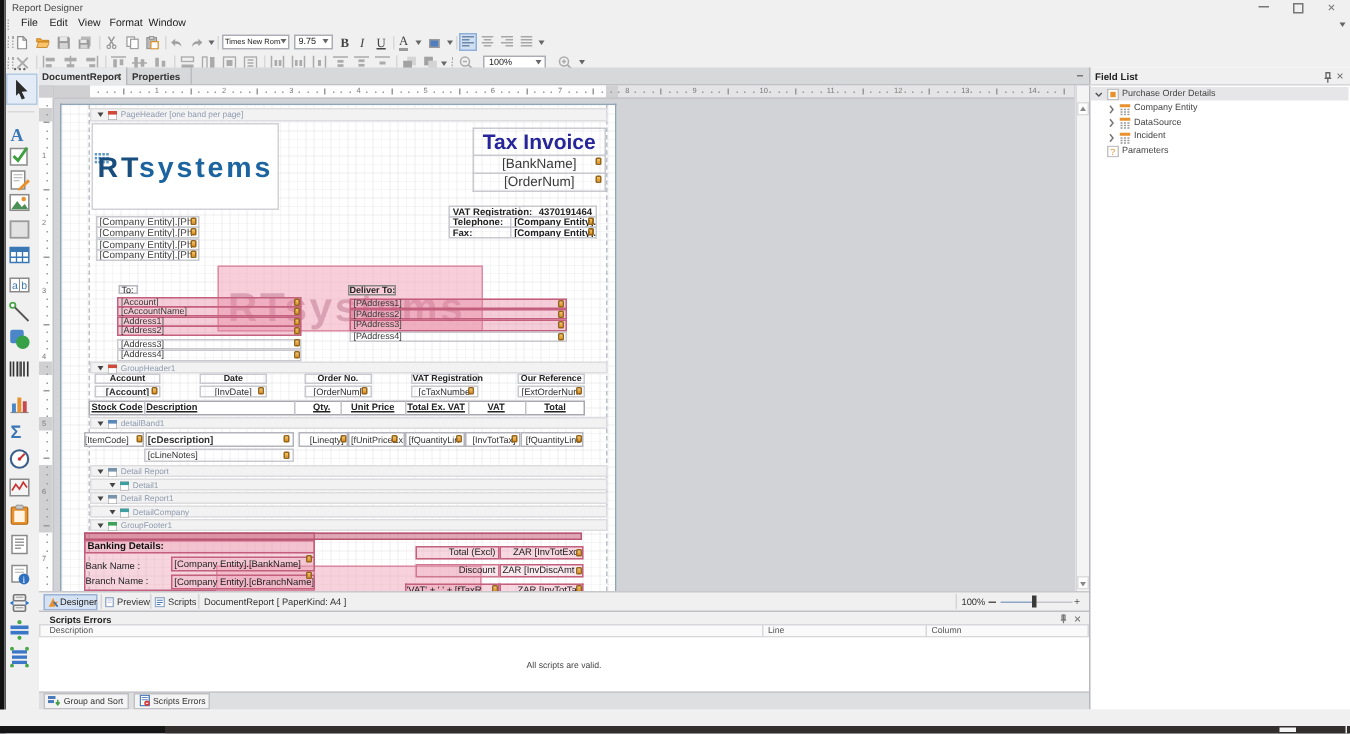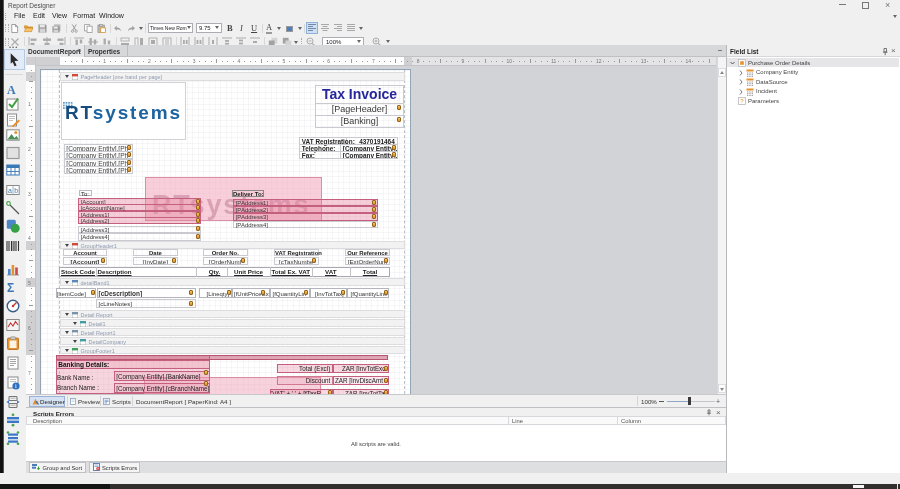--- a/index.html
+++ b/index.html
@@ -612,23 +612,23 @@
     <rect x="2.6" y="2.6" width="1.7" height="1.7" fill="#5e9ac6"></rect>
     <rect x="5.2" y="2.6" width="1.7" height="1.7" fill="#5e9ac6"></rect>
     <rect x="7.800000000000001" y="2.6" width="1.7" height="1.7" fill="#5e9ac6"></rect>
     <rect x="0.0" y="5.2" width="1.7" height="1.7" fill="#5e9ac6"></rect>
     <rect x="2.6" y="5.2" width="1.7" height="1.7" fill="#5e9ac6"></rect>
     <rect x="5.2" y="5.2" width="1.7" height="1.7" fill="#5e9ac6"></rect>
     <rect x="7.800000000000001" y="5.2" width="1.7" height="1.7" fill="#5e9ac6"></rect>
   </svg>
 <div class="a" style="left:65px;top:103px;font-size:19px;font-weight:bold;line-height:1;letter-spacing:1.9px;color:#1c64a0;white-space:nowrap;"><span style="color:#174e7e">RT</span>systems</div>
 <div class="a" style="left:315px;top:85px;width:89px;height:19px;border:1px solid #c9cacf;box-sizing:border-box;font-size:14px;font-weight:bold;color:#26269a;text-align:center;line-height:17px;">Tax&nbsp;Invoice</div>
-<div class="a" style="left:315px;top:103.5px;width:89px;height:12px;border:1px solid #c9cacf;border-top:none;box-sizing:border-box;font-size:9px;color:#3a3a3a;text-align:center;line-height:11px;">[PageHeader]</div>
+<div class="a" style="left:315px;top:103.5px;width:89px;height:12px;border:1px solid #c9cacf;border-top:none;box-sizing:border-box;font-size:9px;color:#3a3a3a;text-align:center;line-height:11px;">[BankName]</div>
 <div class="mk" style="left:396.5px;top:104.5px;"></div>
-<div class="a" style="left:315px;top:115.5px;width:89px;height:12px;border:1px solid #c9cacf;border-top:none;box-sizing:border-box;font-size:9px;color:#3a3a3a;text-align:center;line-height:11px;">[Banking]</div>
+<div class="a" style="left:315px;top:115.5px;width:89px;height:12px;border:1px solid #c9cacf;border-top:none;box-sizing:border-box;font-size:9px;color:#3a3a3a;text-align:center;line-height:11px;">[OrderNum]</div>
 <div class="mk" style="left:396.5px;top:116.5px;"></div>
 <div class="a" style="left:63.5px;top:143.5px;width:69.5px;height:8.1px;border:1px solid #c9cacf;box-sizing:border-box;font-size:6.6px;color:#444;line-height:7.6px;white-space:nowrap;overflow:hidden;">&nbsp;[Company Entity].[Ph</div>
 <div class="mk" style="left:127px;top:144.7px;"></div>
 <div class="a" style="left:63.5px;top:151.05px;width:69.5px;height:8.1px;border:1px solid #c9cacf;box-sizing:border-box;font-size:6.6px;color:#444;line-height:7.6px;white-space:nowrap;overflow:hidden;">&nbsp;[Company Entity].[Ph</div>
 <div class="mk" style="left:127px;top:152.25px;"></div>
 <div class="a" style="left:63.5px;top:158.6px;width:69.5px;height:8.1px;border:1px solid #c9cacf;box-sizing:border-box;font-size:6.6px;color:#444;line-height:7.6px;white-space:nowrap;overflow:hidden;">&nbsp;[Company Entity].[Ph</div>
 <div class="mk" style="left:127px;top:159.79999999999998px;"></div>
 <div class="a" style="left:63.5px;top:166.15px;width:69.5px;height:8.1px;border:1px solid #c9cacf;box-sizing:border-box;font-size:6.6px;color:#444;line-height:7.6px;white-space:nowrap;overflow:hidden;">&nbsp;[Company Entity].[Ph</div>
 <div class="mk" style="left:127px;top:167.35px;"></div>
 <div class="a" style="left:299px;top:137.0px;width:48px;height:7.6px;border:1px solid #c9cacf;box-sizing:border-box;font-size:6.4px;font-weight:bold;color:#222;line-height:7px;white-space:nowrap;">&nbsp;VAT Registration:</div>

